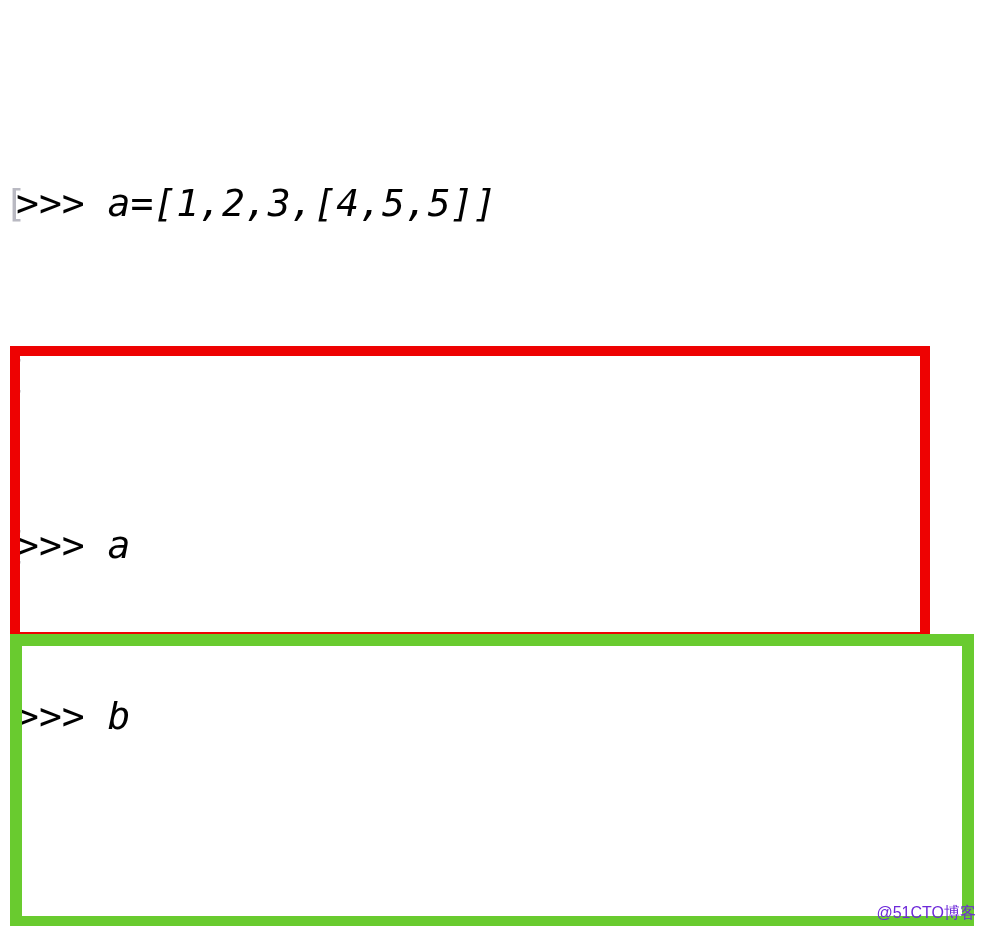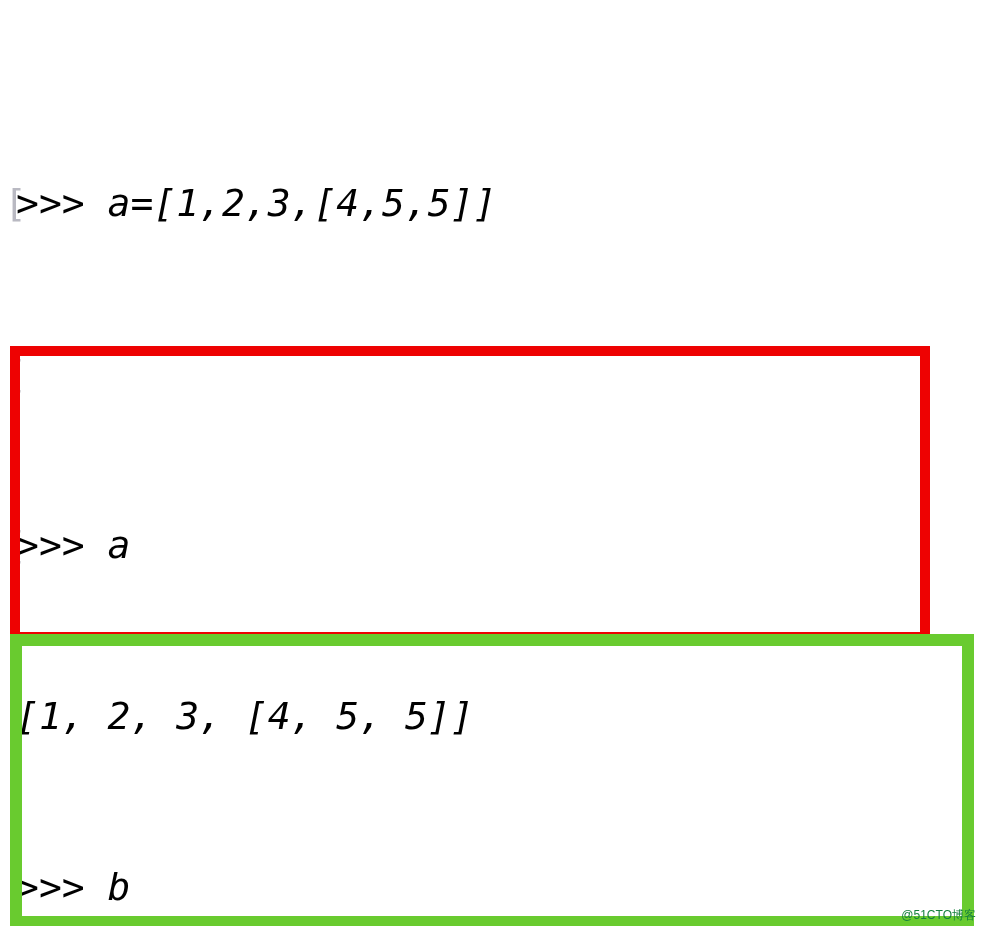--- a/index.html
+++ b/index.html
@@ -51,45 +51,41 @@
     left: 10px;
     top: 634px;
     width: 964px;
     height: 294px;
   }
   .watermark {
     position: absolute;
     right: 8px;
     bottom: 2px;
     font-family: sans-serif;
-    font-size: 12px;
-    color: #15803d;
+    font-size: 16px;
+    color: #6d28d9;
     letter-spacing: 0;
     white-space: nowrap;
   }
 </style>
 </head>
 <body>
 
 <div class="terminal">
 
   <div class="line">
     <span class="bracket">[</span>
     <span class="content">&gt;&gt;&gt; a=[1,2,3,[4,5,5]]</span>
   </div>
   <div class="line">
     <span class="bracket">[</span>
   </div>
   <div class="line">
     <span class="bracket">[</span>
     <span class="content">&gt;&gt;&gt; a</span>
-  </div>
-  <div class="line">
-    <span class="bracket"> </span>
-    <span class="content">[1, 2, 3, [4, 5, 5]]</span>
   </div>
   <div class="line">
     <span class="bracket">[</span>
     <span class="content">&gt;&gt;&gt; b</span>
   </div>
   
   
   
   
   

